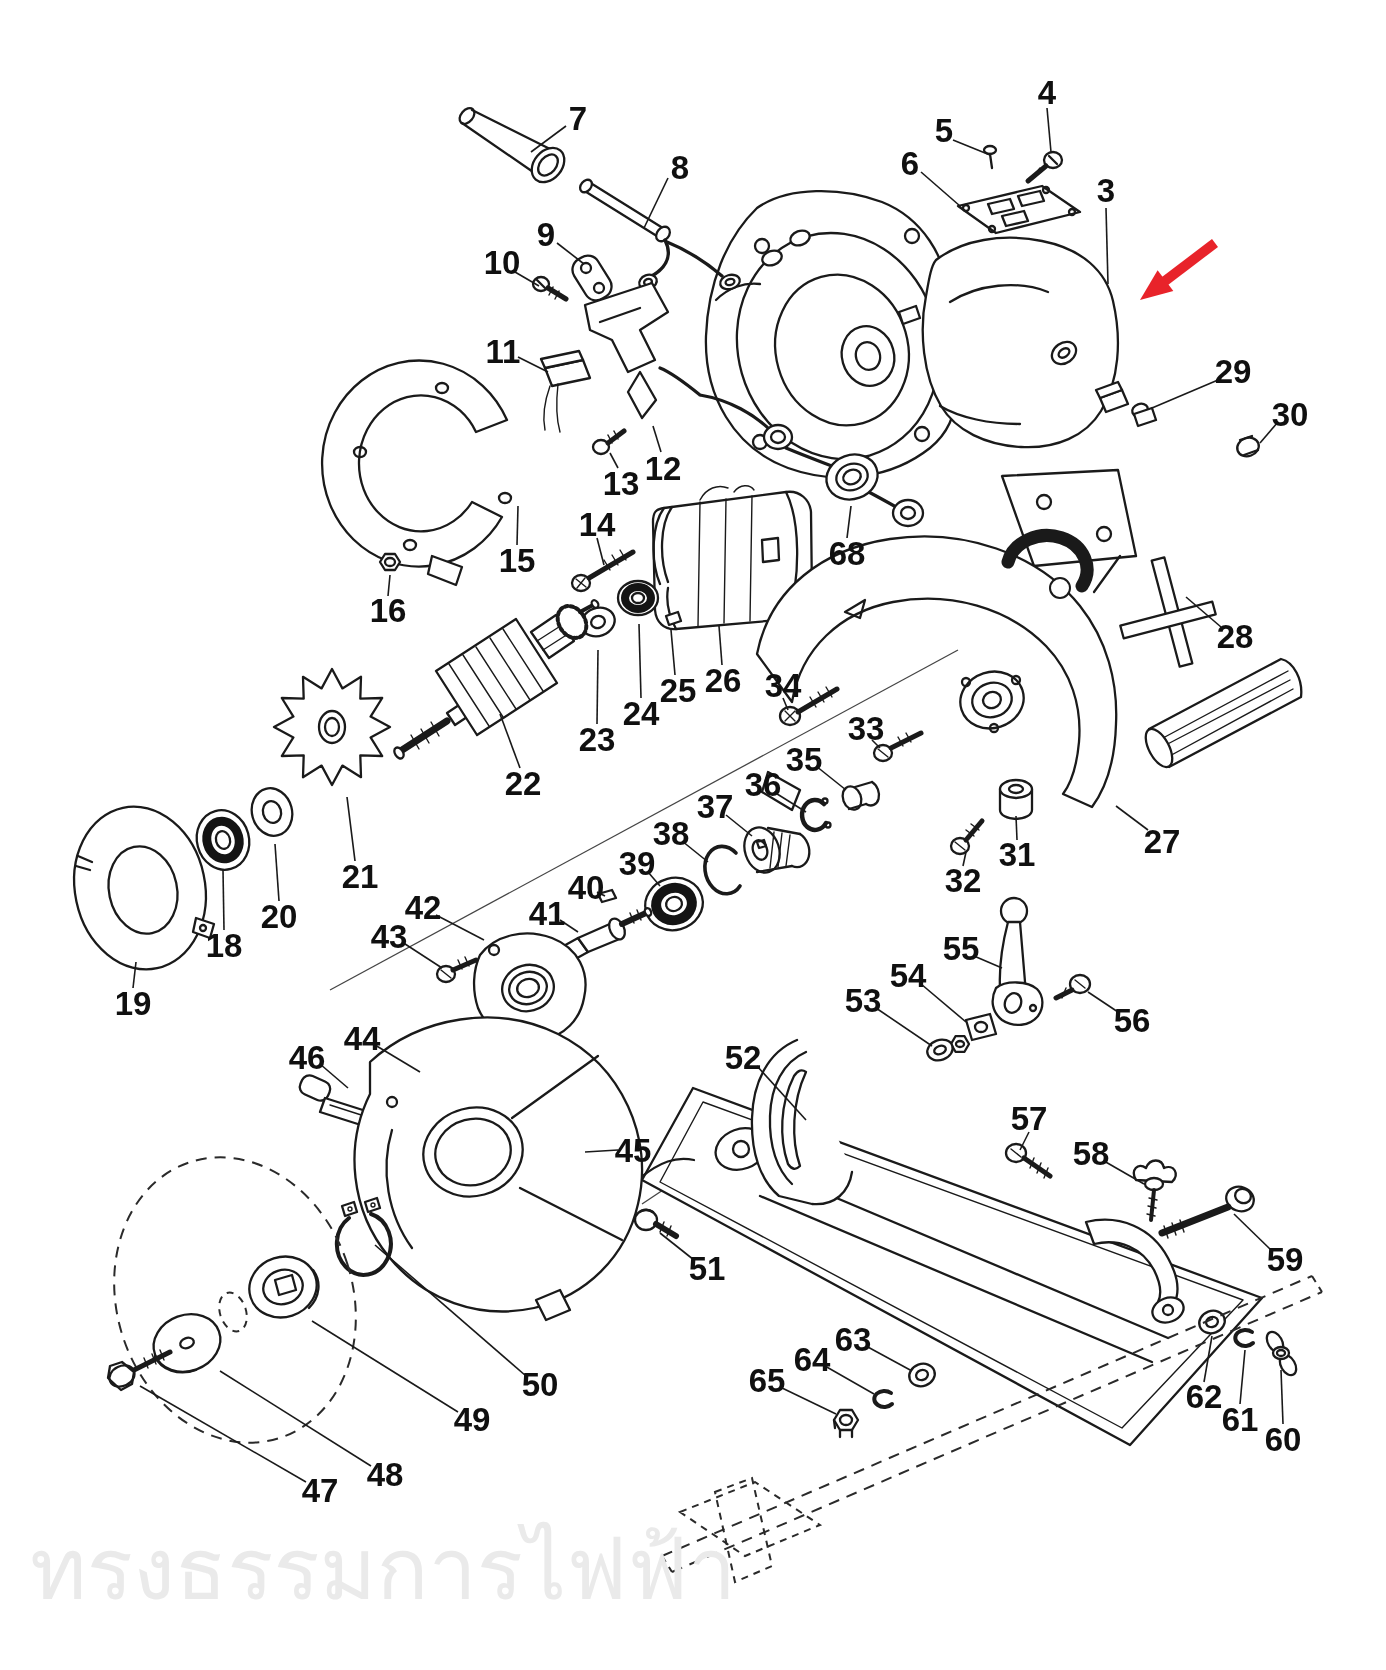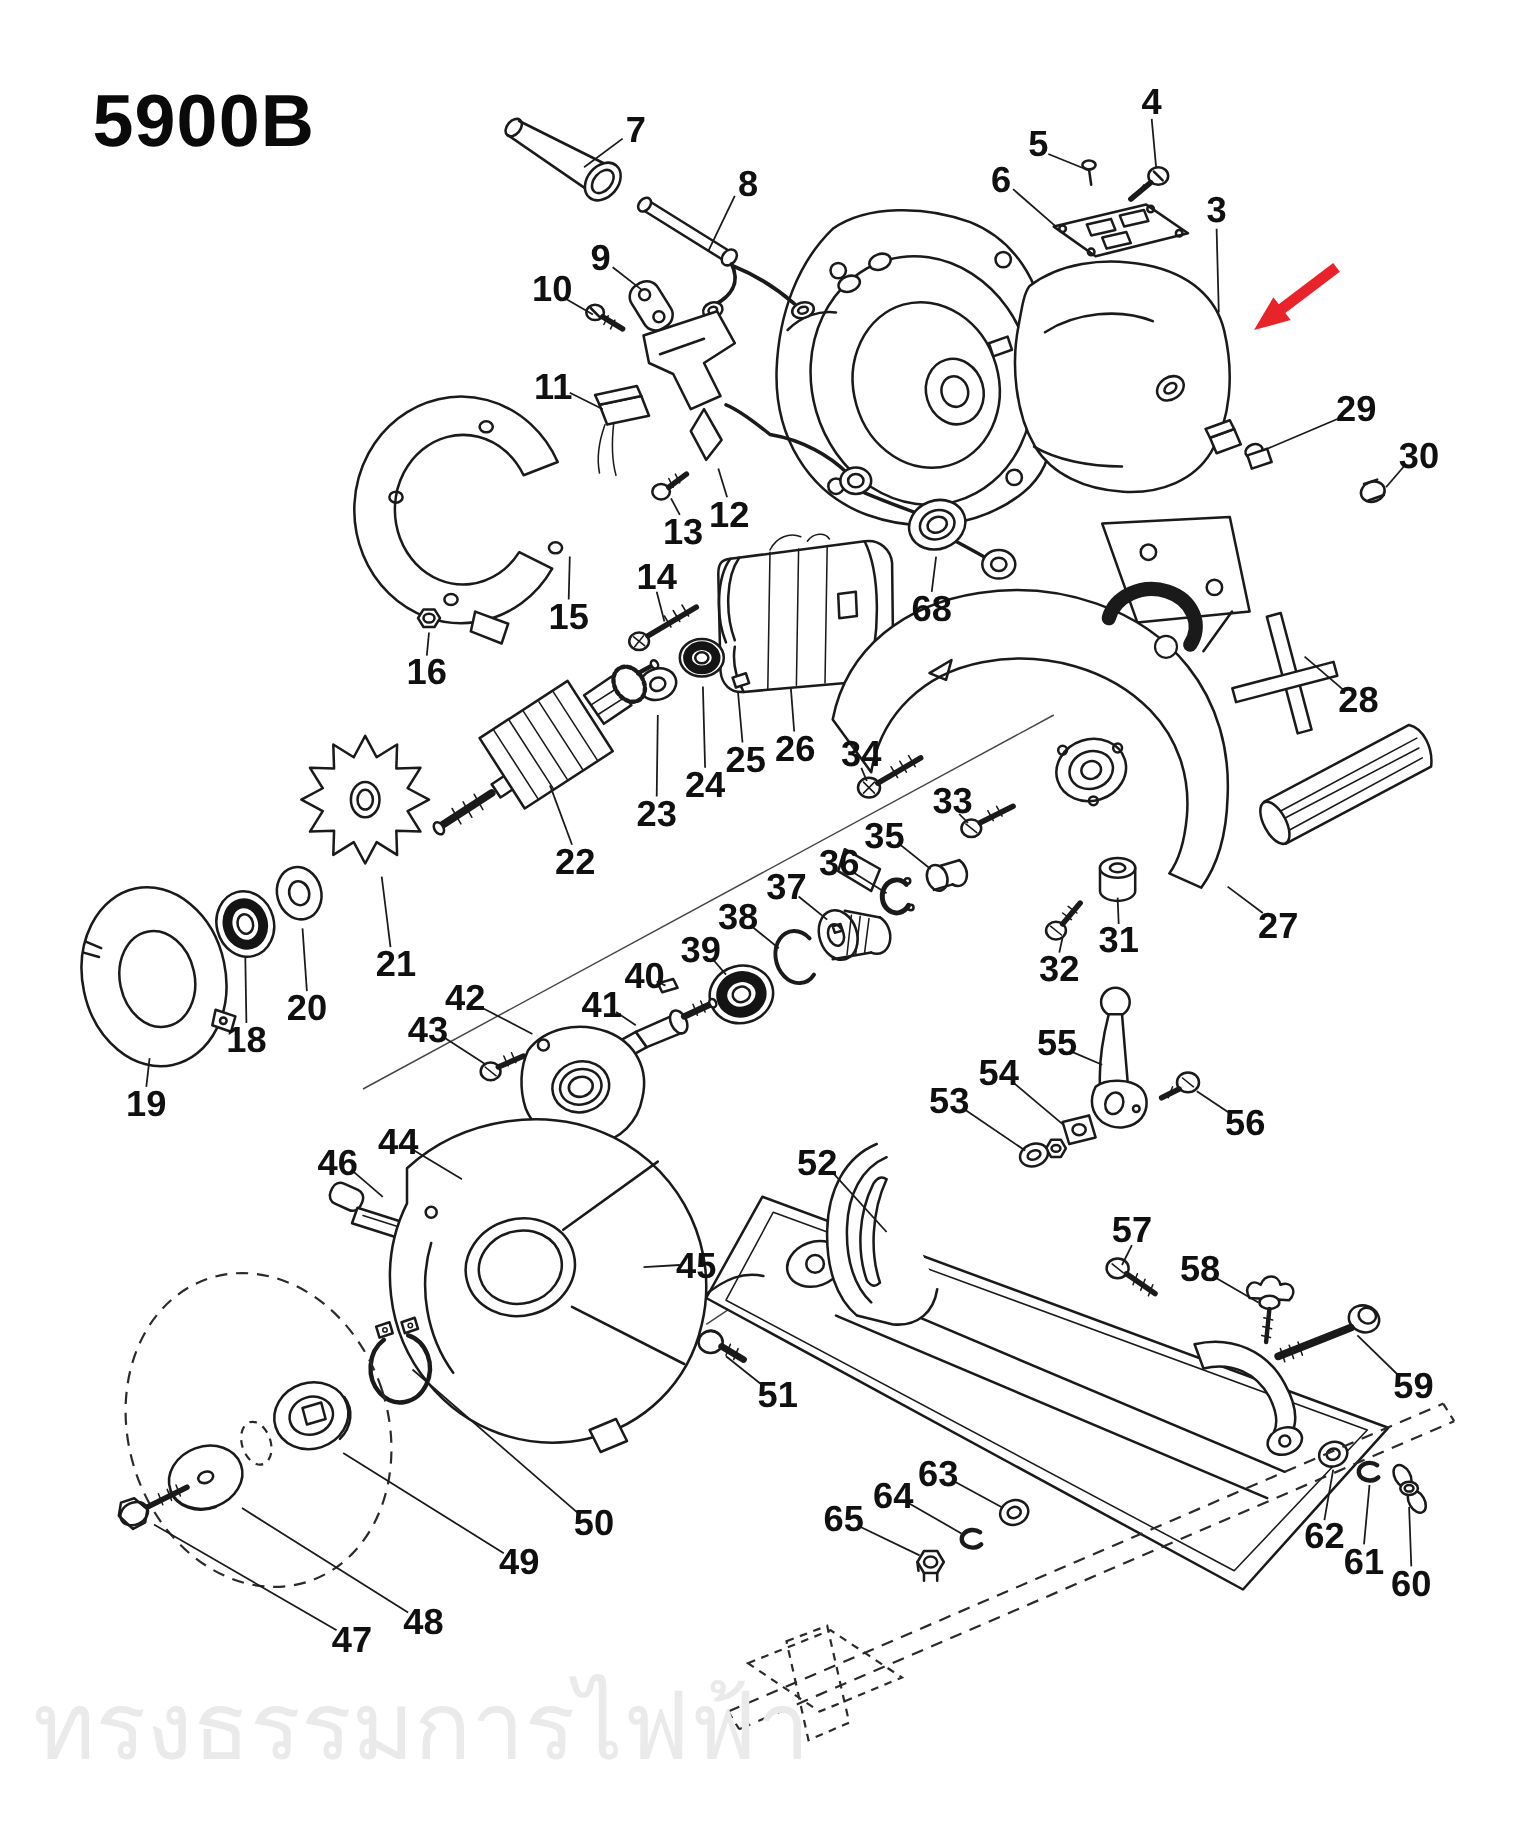--- a/index.html
+++ b/index.html
@@ -624,15 +624,14 @@
         <text x="853" y="1339" class="pn" text-anchor="middle" dominant-baseline="central">63</text>
         <line x1="825" y1="1366" x2="874" y2="1394" class="lead"></line>
         <text x="812" y="1359" class="pn" text-anchor="middle" dominant-baseline="central">64</text>
         <line x1="780" y1="1387" x2="836" y2="1414" class="lead"></line>
         <text x="767" y="1380" class="pn" text-anchor="middle" dominant-baseline="central">65</text>
         <line x1="847" y1="538" x2="851" y2="506" class="lead"></line>
         <text x="847" y="553" class="pn" text-anchor="middle" dominant-baseline="central">68</text>
       </g>
   </svg>
 
-  <div class="model-title">5900B</div>
   <div class="watermark">ทรงธรรมการไฟฟ้า</div>
 </div>
 
 </body></html>

